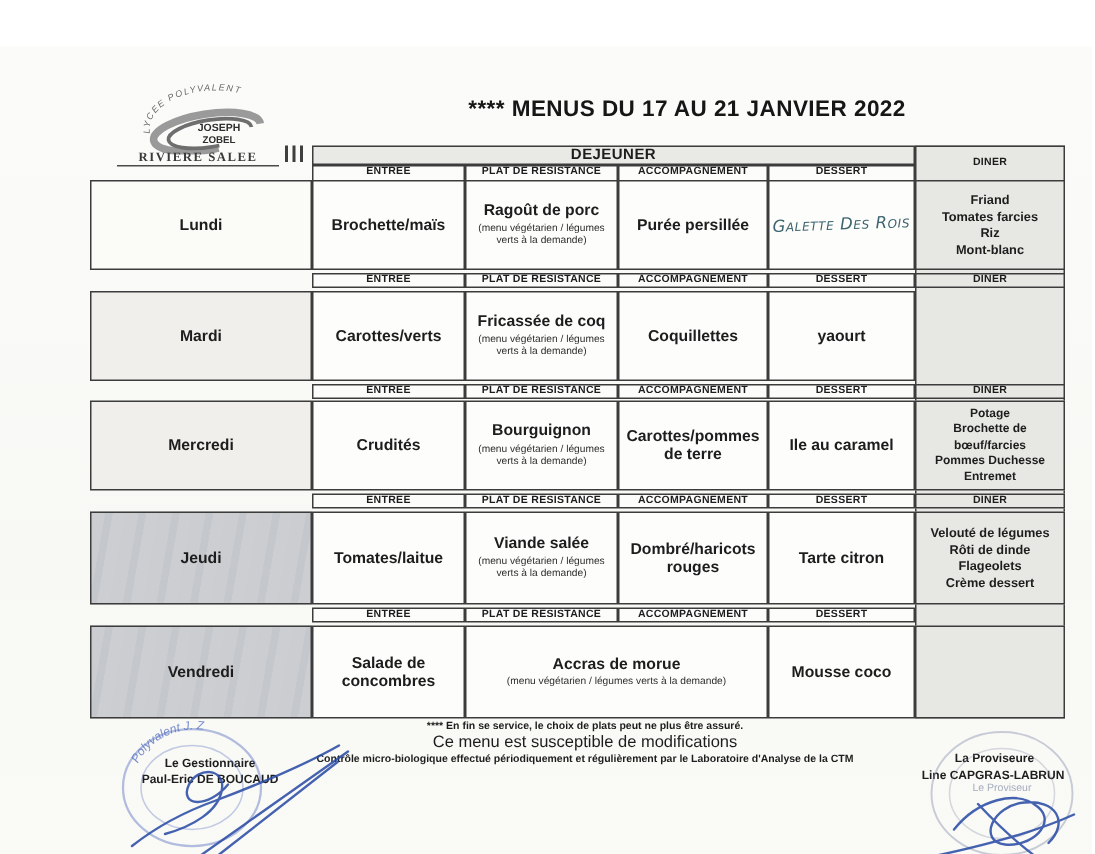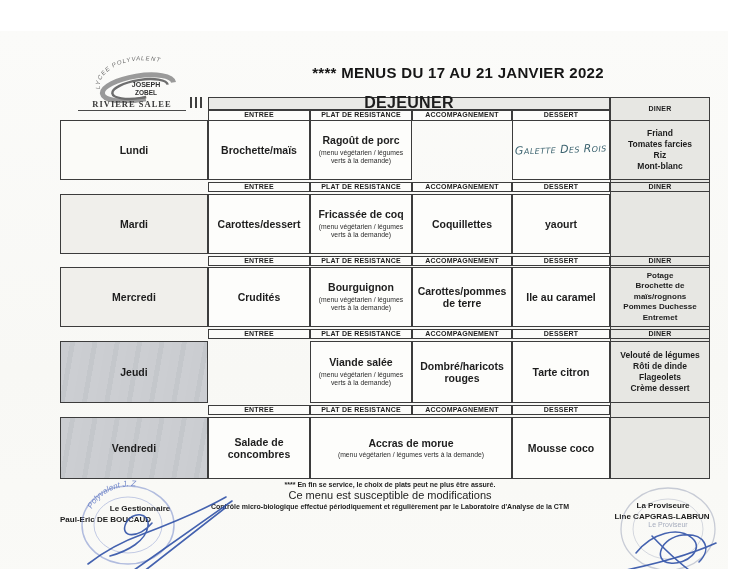--- a/index.html
+++ b/index.html
@@ -26,40 +26,40 @@
     text-align:center;line-height:1.15;}
   .cell{background:#fdfdfb;font-weight:bold;font-size:10.5px;}
   .label{background:#fcfcfa;font-weight:bold;font-size:7px;letter-spacing:.2px;}
   .dayc{background:#fbfbf8;font-weight:bold;font-size:10.5px;border-width:1.5px;}
   .shade1{background:#f0efeb;}
   .shade2{background:repeating-linear-gradient(100deg,#cbcdd1 0 9px,#c4c7cb 9px 14px,#ccced2 14px 22px),#c9cbcf;}
   .veg{font-weight:normal;font-size:6.8px;color:#2c2c2c;line-height:1.25;margin-top:2px;width:96%;}
   .diner-bg{left:550px;top:2px;width:100px;height:382px;background:#e7e7e3;border:1px solid #3c3c3c;box-sizing:border-box;}
   .diner{background:#e7e7e3;font-size:8.5px;line-height:1.3;white-space:pre-line;font-weight:bold;}
   .diner-label{background:#e7e7e3;}
-  .dej-hdr{background:#e9e9e6;font-size:16px;letter-spacing:.3px;}
+  .dej-hdr{background:#e9e9e6;font-size:10px;letter-spacing:.3px;}
   .hand{font-family:"DejaVu Sans", sans-serif;font-style:italic;font-variant:small-caps;
     font-size:11px;letter-spacing:.4px;color:#3d6470;transform:rotate(-2deg);font-weight:500;}
   
   .c-day{left:0;width:148px}.c-ent{left:148px;width:102px}.c-pla{left:250px;width:102px}
   .c-acc{left:352px;width:100px}.c-des{left:452px;width:98px}.c-din{left:550px;width:100px}
   .c-merge{left:250px;width:202px}
   
   .r-hdr{top:2px;height:13px}.r-sub{top:15px;height:11px}.r-dinhdr{top:2px;height:24px}
   .r-lun{top:25px;height:60px}.r-l2{top:87px;height:10px}
   .r-mar{top:99px;height:60px}.r-l3{top:161px;height:10px}
   .r-mer{top:172px;height:60px}.r-l4{top:234px;height:10px}
   .r-jeu{top:246px;height:62px}.r-l5{top:310px;height:10px}
   .r-ven{top:322px;height:62px}
   
   .note1{left:180px;top:450px;width:420px;text-align:center;font-size:7px;font-weight:bold;}
   .note2{left:180px;top:458px;width:420px;text-align:center;font-size:11px;font-weight:normal;}
   .note3{left:120px;top:472px;width:540px;text-align:center;font-size:7px;font-weight:bold;}
   .sig-role-l{left:85px;top:473px;width:110px;text-align:center;font-size:8px;font-weight:bold;z-index:3;}
-  .sig-name-l{left:60px;top:484px;width:160px;font-size:8px;font-weight:bold;z-index:3;}
+  .sig-name-l{left:60px;top:484px;width:160px;text-align:center;font-size:8px;font-weight:bold;z-index:3;}
   .sig-role-r{left:608px;top:470px;width:110px;text-align:center;font-size:8px;font-weight:bold;z-index:3;}
   .sig-name-r{left:592px;top:481px;width:140px;text-align:center;font-size:8px;font-weight:bold;z-index:3;}
   .ink-layer{left:0;top:0;width:730px;height:569px;pointer-events:none;z-index:4;}
 </style>
 </head>
 <body>
 
 <div class="page">
 
   <div class="abs title">**** MENUS DU 17 AU 21 JANVIER 2022</div>
@@ -92,36 +92,37 @@
     <div class="label r-sub c-pla">PLAT DE RESISTANCE</div>
     <div class="label r-sub c-acc">ACCOMPAGNEMENT</div>
     <div class="label r-sub c-des">DESSERT</div>
 
     <div class="dayc r-lun c-day">Lundi</div>
     <div class="cell r-lun c-ent">Brochette/maïs</div>
     <div class="cell r-lun c-pla">
       <span>Ragoût de porc</span>
       <span class="veg">(menu végétarien / légumes verts à la demande)</span>
     </div>
+    <div class="cell r-lun c-acc">Purée persillée</div>
     <div class="cell r-lun c-des">
       <span class="hand">Galette Des Rois</span>
     </div>
     <div class="cell diner r-lun c-din">Friand
 Tomates farcies
 Riz
 Mont-blanc</div>
 
     <div class="label r-l2 c-ent">ENTREE</div>
     <div class="label r-l2 c-pla">PLAT DE RESISTANCE</div>
     <div class="label r-l2 c-acc">ACCOMPAGNEMENT</div>
     <div class="label r-l2 c-des">DESSERT</div>
     <div class="label diner-label r-l2 c-din">DINER</div>
 
     <div class="dayc shade1 r-mar c-day">Mardi</div>
-    <div class="cell r-mar c-ent">Carottes/dessert</div>
+    <div class="cell r-mar c-ent">Carottes/verts</div>
     <div class="cell r-mar c-pla">
       <span>Fricassée de coq</span>
       <span class="veg">(menu végétarien / légumes verts à la demande)</span>
     </div>
     <div class="cell r-mar c-acc">Coquillettes</div>
     <div class="cell r-mar c-des">yaourt</div>
 
     <div class="label r-l3 c-ent">ENTREE</div>
     <div class="label r-l3 c-pla">PLAT DE RESISTANCE</div>
     <div class="label r-l3 c-acc">ACCOMPAGNEMENT</div>
@@ -130,31 +131,32 @@
 
     <div class="dayc shade1 r-mer c-day">Mercredi</div>
     <div class="cell r-mer c-ent">Crudités</div>
     <div class="cell r-mer c-pla">
       <span>Bourguignon</span>
       <span class="veg">(menu végétarien / légumes verts à la demande)</span>
     </div>
     <div class="cell r-mer c-acc">Carottes/pommes de terre</div>
     <div class="cell r-mer c-des">Ile au caramel</div>
     <div class="cell diner r-mer c-din" style="font-size:8px;">Potage
-Brochette de maïs/rognons
+Brochette de bœuf/farcies
 Pommes Duchesse
 Entremet</div>
 
     <div class="label r-l4 c-ent">ENTREE</div>
     <div class="label r-l4 c-pla">PLAT DE RESISTANCE</div>
     <div class="label r-l4 c-acc">ACCOMPAGNEMENT</div>
     <div class="label r-l4 c-des">DESSERT</div>
     <div class="label diner-label r-l4 c-din">DINER</div>
 
     <div class="dayc shade2 r-jeu c-day">Jeudi</div>
+    <div class="cell r-jeu c-ent">Tomates/laitue</div>
     <div class="cell r-jeu c-pla">
       <span>Viande salée</span>
       <span class="veg">(menu végétarien / légumes verts à la demande)</span>
     </div>
     <div class="cell r-jeu c-acc">Dombré/haricots rouges</div>
     <div class="cell r-jeu c-des">Tarte citron</div>
     <div class="cell diner r-jeu c-din">Velouté de légumes
 Rôti de dinde
 Flageolets
 Crème dessert</div>

